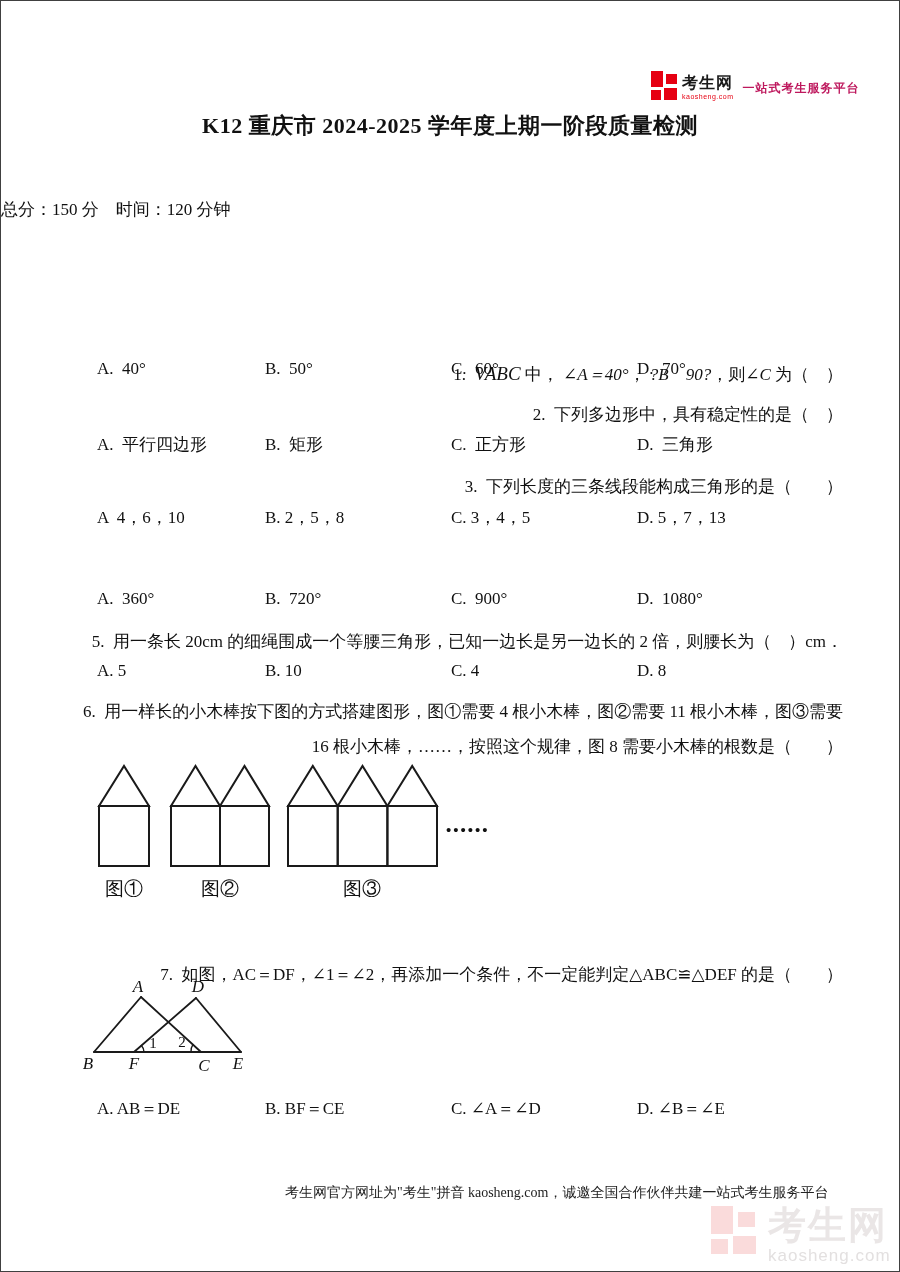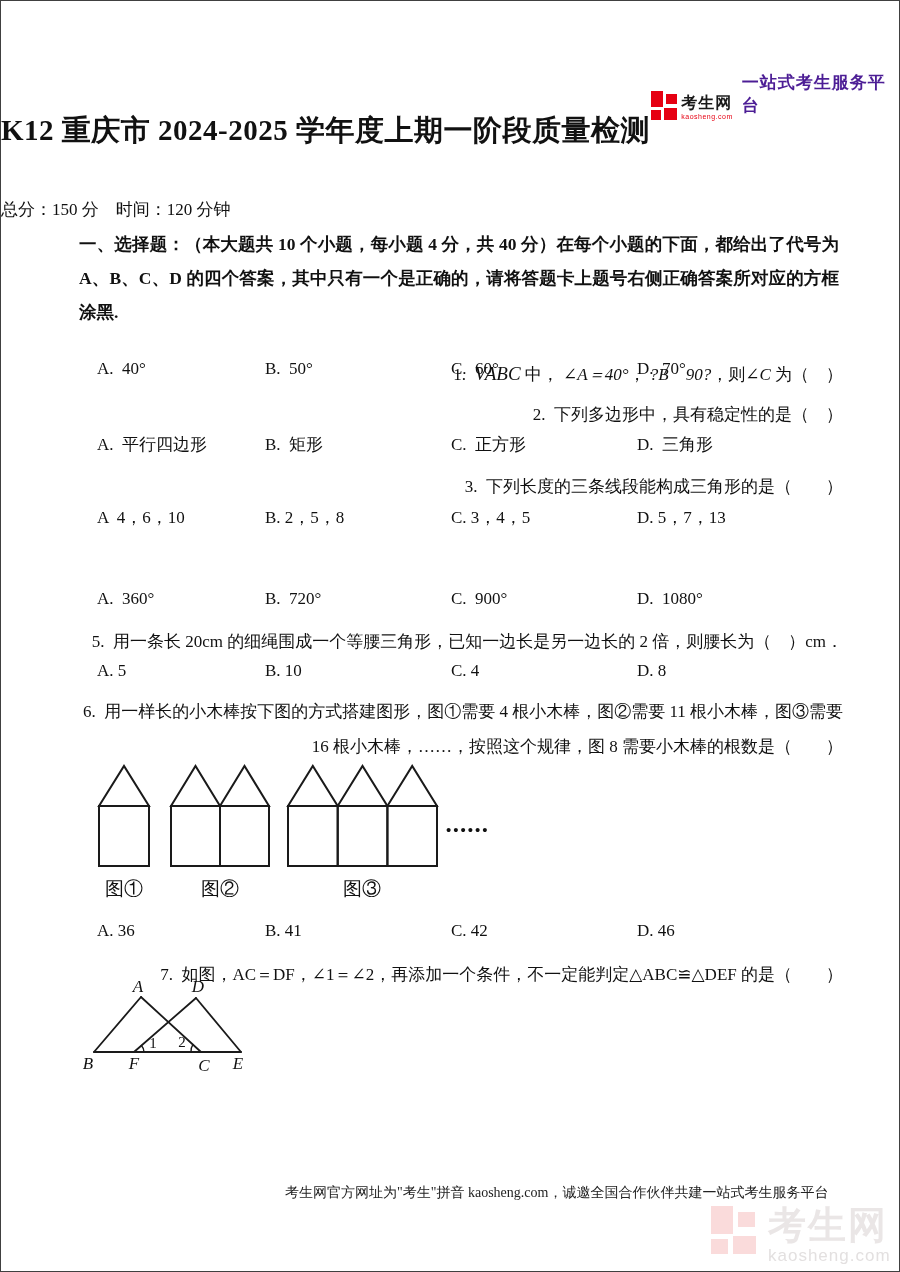--- a/index.html
+++ b/index.html
@@ -11,23 +11,23 @@
   .brand { position:absolute; left:650px; top:70px; display:flex; align-items:flex-end; }
   .brand-icon { position:relative; width:26px; height:29px; margin-right:5px; }
   .brand-icon div { position:absolute; background:#e60012; }
   .bi1 { left:0; top:0; width:12px; height:16px; }
   .bi2 { left:15px; top:3px; width:11px; height:10px; }
   .bi3 { left:0; top:19px; width:10px; height:10px; }
   .bi4 { left:13px; top:17px; width:13px; height:12px; }
   .brand-text { line-height:1; }
   .brand-name { font-family:"Liberation Sans","DejaVu Sans",sans-serif; font-weight:bold; font-size:16px; color:#1a1a1a; letter-spacing:1px; }
   .brand-domain { font-family:"Liberation Sans","DejaVu Sans",sans-serif; font-size:7px; color:#e60012; letter-spacing:0.5px; margin-top:2px; }
-  .brand-tagline { font-family:"Liberation Sans","DejaVu Sans",sans-serif; font-size:17px; font-weight:bold; color:#4c1d95; margin-left:9px; padding-bottom:3px; letter-spacing:1px; }
+  .brand-tagline { font-family:"Liberation Sans","DejaVu Sans",sans-serif; font-size:12px; font-weight:bold; color:#be185d; margin-left:9px; padding-bottom:3px; letter-spacing:1px; }
 
-  .title    { position:absolute; left:0; right:0; top:110px; font-size:29px; font-weight:bold; letter-spacing:0.5px; }
+  .title    { position:absolute; left:0; right:0; top:110px; text-align:center; font-size:22px; font-weight:bold; letter-spacing:0.5px; }
   .subtitle { position:absolute; left:0; right:0; top:157px; text-align:center; font-size:22px; font-weight:bold; letter-spacing:1px; }
   .meta     { position:absolute; left:0; right:0; top:197px; text-align:left; font-size:17px; font-weight:normal; }
 
   .intro { position:absolute; left:78px; top:226px; width:760px; font-size:17.5px; font-weight:bold; line-height:34px; text-align:justify; }
 
   .stem { position:absolute; left:80px; width:762px; font-size:17px; line-height:35px; white-space:pre-wrap;text-align:right; }
   .mi { font-style:italic; }
   .vsym { font-style:italic; font-size:19px; }
 
   .opt-row { position:absolute; left:84px; width:760px; height:24px; font-size:17px; }
@@ -71,21 +71,20 @@
     <div class="brand-text">
       <div class="brand-name">考生网</div>
       <div class="brand-domain">kaosheng.com</div>
     </div>
     <div class="brand-tagline">一站式考生服务平台</div>
   </div>
 
   <div class="title">K12 重庆市 2024-2025 学年度上期一阶段质量检测</div>
   <div class="meta">总分：150 分　时间：120 分钟</div>
 
-  <div class="intro">一、选择题：（本大题共 10 个小题，每小题 4 分，共 40 分）在每个小题的下面，都给出了代号为 A、B、C、D 的四个答案，其中只有一个是正确的，请将答题卡上题号右侧正确答案所对应的方框涂黑.</div>
 
   <div class="stem" style="top:320px">
     <span>1.  </span><span class="vsym">VABC</span><span> 中， </span><span class="mi">∠A＝40°</span><span>， </span><span class="mi">?B　90?</span><span>，则</span><span class="mi">∠C</span><span> 为（　）</span>
   </div>
   <div class="opt-row" style="top:358px">
     <span class="opt c1">A.  40°</span>
     <span class="opt c2">B.  50°</span>
     <span class="opt c3">C.  60°</span>
     <span class="opt c4">D.  70°</span>
   </div>
@@ -137,26 +136,20 @@
       <polygon points="192,45 216.8,5 241.7,45"></polygon>
       <polygon points="241.7,45 266.5,5 291.4,45"></polygon>
       <polygon points="291.4,45 316.2,5 341,45"></polygon>
     </g>
     <text class="dots" x="350" y="74">••••••</text>
     <text class="figlabel" x="28" y="134" text-anchor="middle">图①</text>
     <text class="figlabel" x="124" y="134" text-anchor="middle">图②</text>
     <text class="figlabel" x="266" y="134" text-anchor="middle">图③</text>
   </svg>
 
-  <div class="opt-row" style="top:920px">
-    <span class="opt c1">A. 36</span>
-    <span class="opt c2">B. 41</span>
-    <span class="opt c3">C. 42</span>
-    <span class="opt c4">D. 46</span>
-  </div>
 
   <div class="stem" style="top:956px">7.  如图，AC＝DF，∠1＝∠2，再添加一个条件，不一定能判定△ABC≌△DEF 的是（　　）</div>
 
   <svg class="fig7" width="180" height="100" viewBox="0 0 180 100">
     <g fill="none" stroke="#1a1a1a" stroke-width="1.8" stroke-linecap="round">
       <line x1="15" y1="76" x2="162" y2="76"></line>
       <line x1="15" y1="76" x2="62" y2="21"></line>
       <line x1="62" y1="21" x2="122" y2="76"></line>
       <line x1="55" y1="76" x2="117" y2="22"></line>
       <line x1="117" y1="22" x2="162" y2="76"></line>
@@ -166,20 +159,26 @@
     <text class="vlabel" x="59" y="16" text-anchor="middle">A</text>
     <text class="vlabel" x="119" y="16" text-anchor="middle">D</text>
     <text class="vlabel" x="9" y="93" text-anchor="middle">B</text>
     <text class="vlabel" x="55" y="93" text-anchor="middle">F</text>
     <text class="vlabel" x="125" y="95" text-anchor="middle">C</text>
     <text class="vlabel" x="159" y="93" text-anchor="middle">E</text>
     <text class="nlabel" x="74" y="72" text-anchor="middle">1</text>
     <text class="nlabel" x="103" y="71" text-anchor="middle">2</text>
   </svg>
 
+  <div class="opt-row" style="top:1096px">
+    <span class="opt c1">A. AB＝DE</span>
+    <span class="opt c2">B. BF＝CE</span>
+    <span class="opt c3">C. ∠A＝∠D</span>
+    <span class="opt c4">D. ∠B＝∠E</span>
+  </div>
 
   <div class="footer">考生网官方网址为"考生"拼音 kaosheng.com，诚邀全国合作伙伴共建一站式考生服务平台</div>
 
   <div class="wm">
     <div class="wm-icon">
       <div class="wi1"></div>
         <div class="wi2"></div>
         <div class="wi3"></div>
         <div class="wi4"></div>
     </div>

